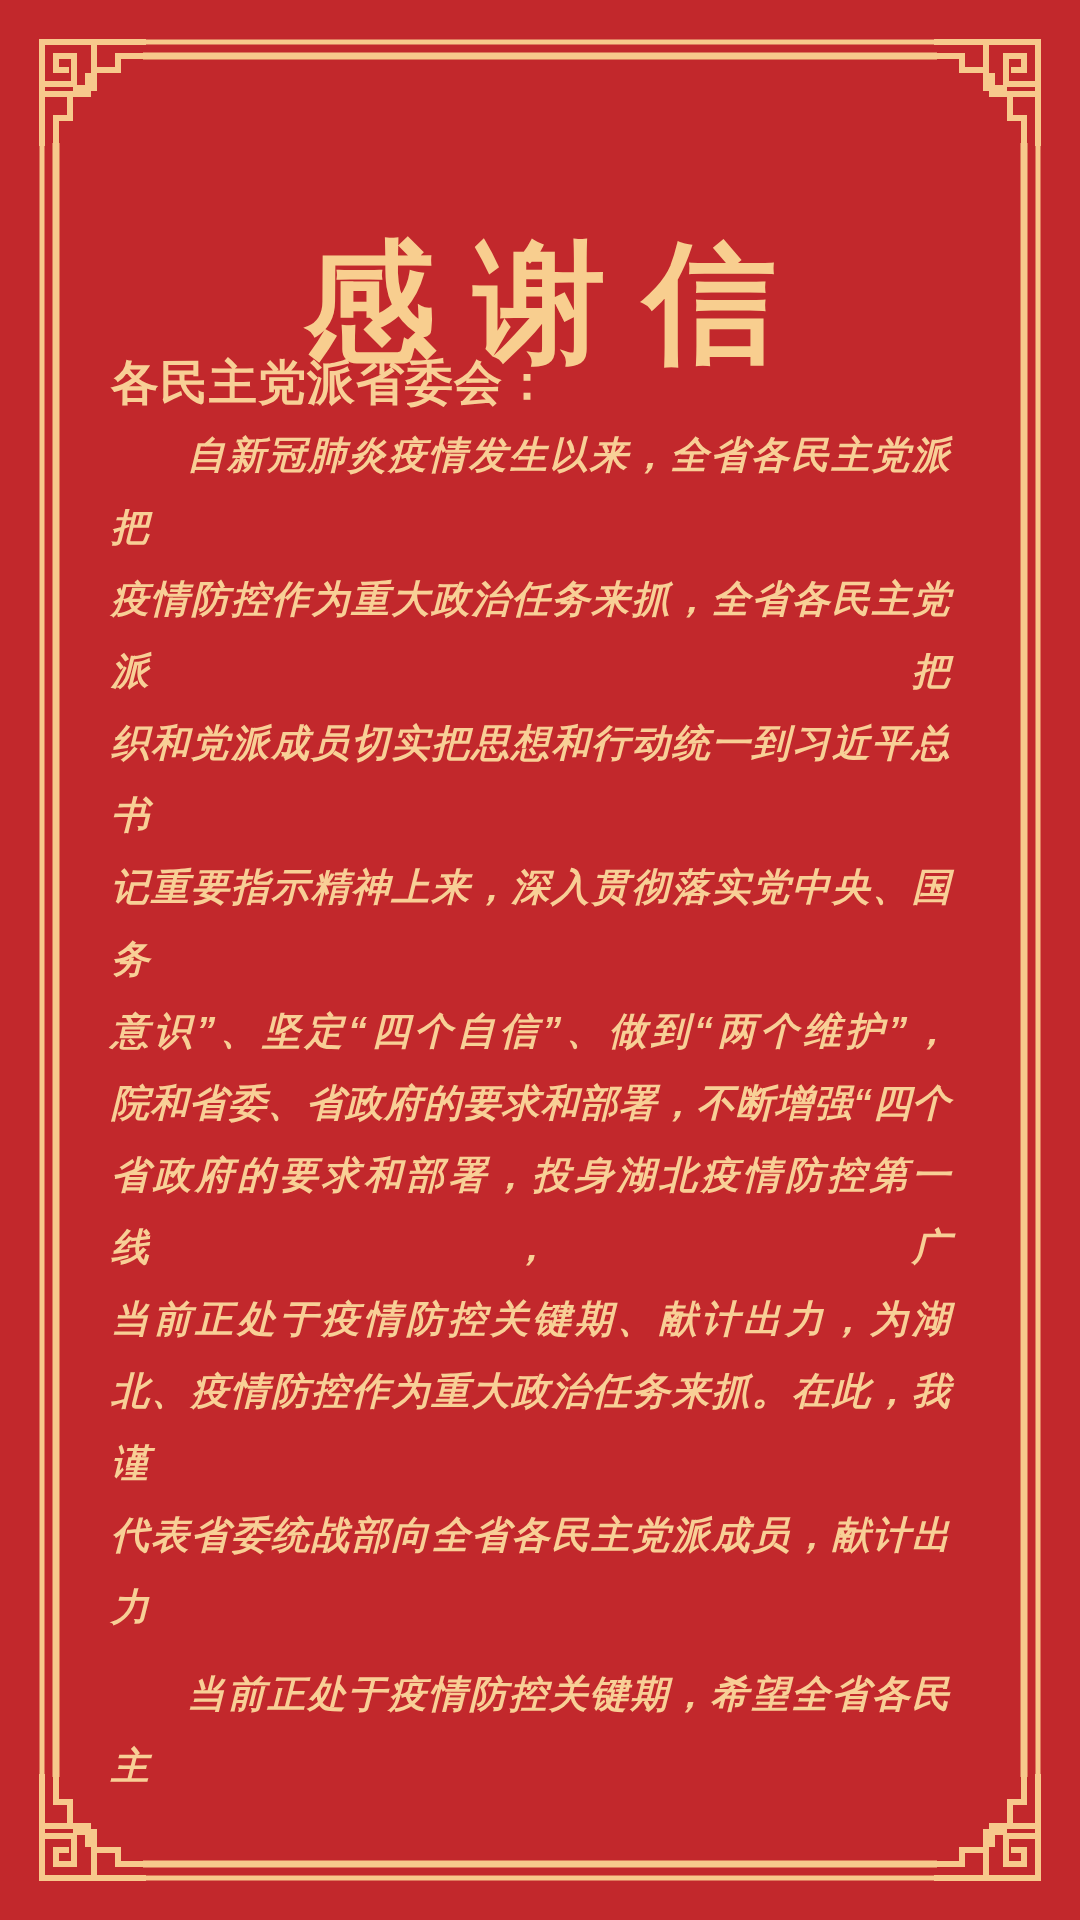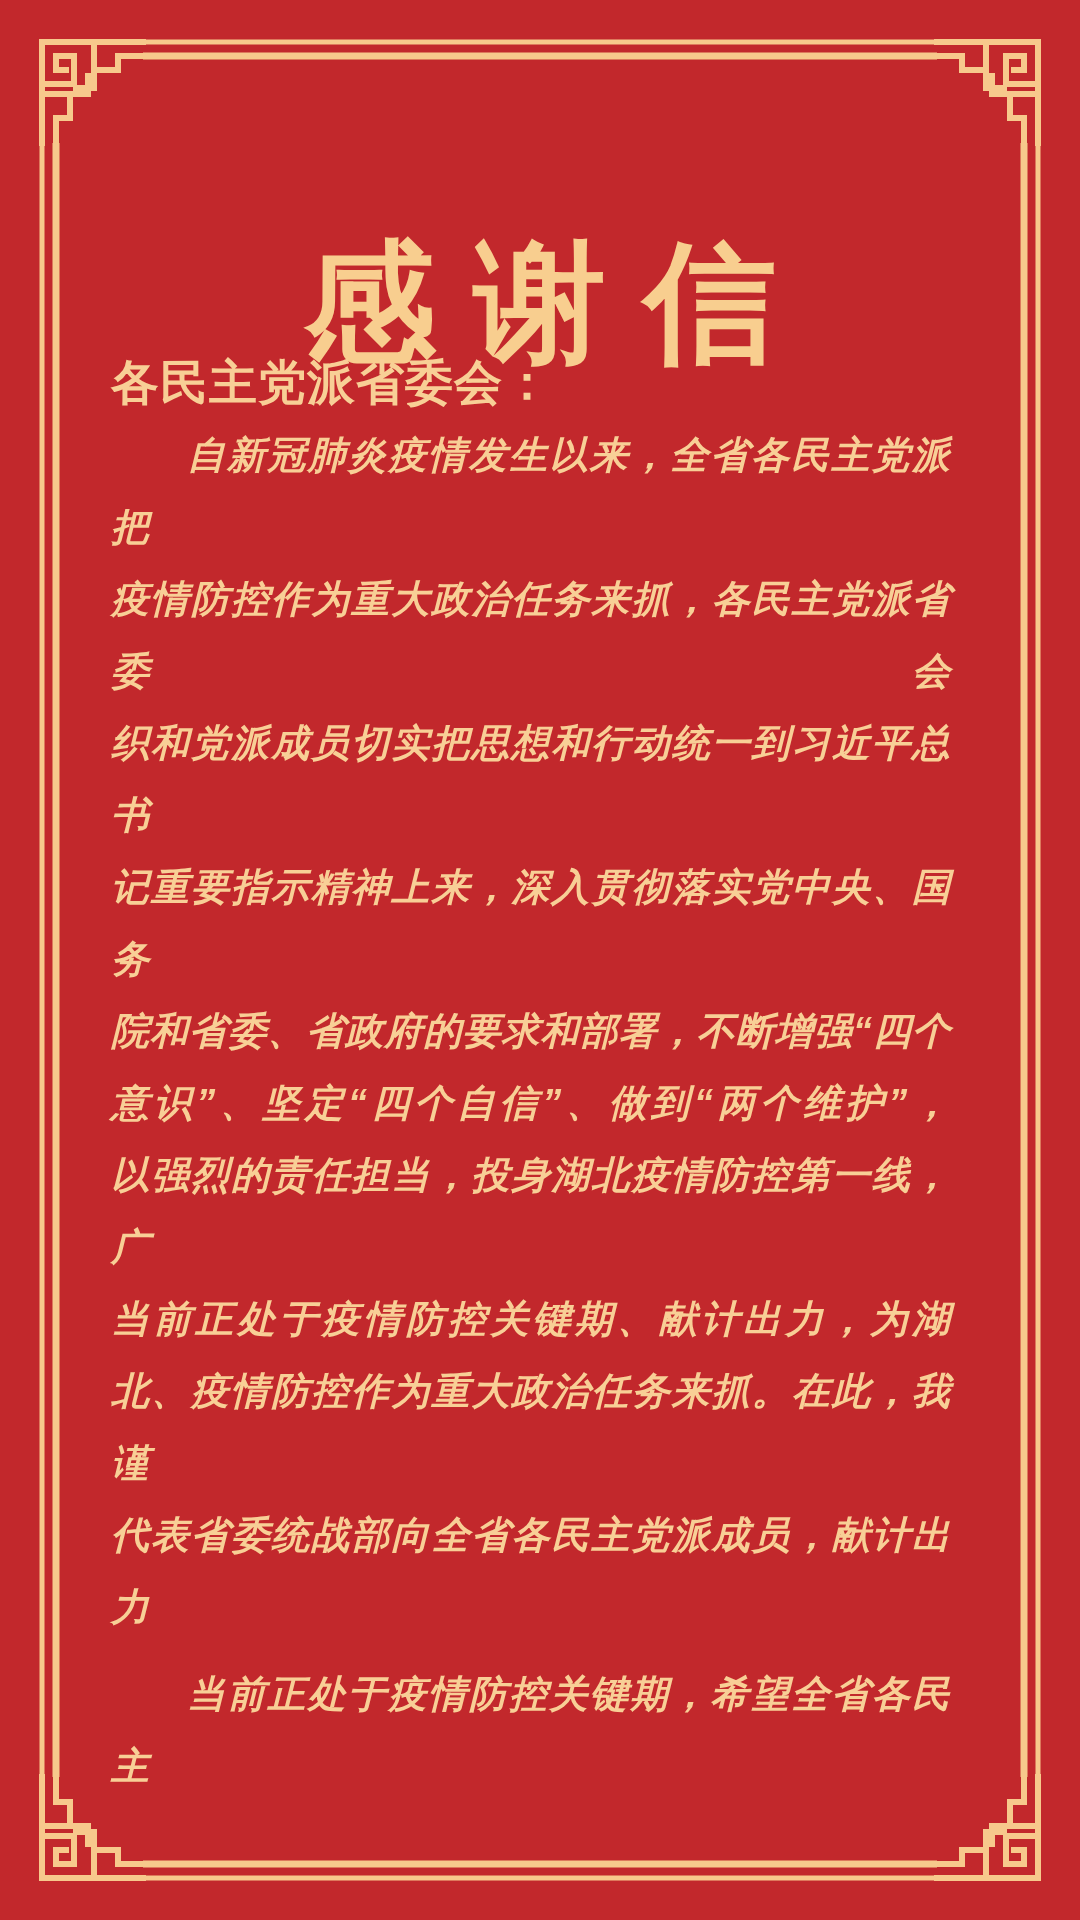--- a/index.html
+++ b/index.html
@@ -75,26 +75,26 @@
   </svg>
 
   <h1 class="title">感谢信</h1>
 
   <div class="content">
 
     <div class="salutation">各民主党派省委会：</div>
 
     <div class="para">
       <div class="line indent">自新冠肺炎疫情发生以来，全省各民主党派把</div>
-      <div class="line">疫情防控作为重大政治任务来抓，各民主党派省委会</div>
+      <div class="line">疫情防控作为重大政治任务来抓，全省各民主党派把</div>
       <div class="line">织和党派成员切实把思想和行动统一到习近平总书</div>
       <div class="line">记重要指示精神上来，深入贯彻落实党中央、国务</div>
+      <div class="line">意识”、坚定“四个自信”、做到“两个维护”，</div>
       <div class="line">院和省委、省政府的要求和部署，不断增强“四个</div>
-      <div class="line">意识”、坚定“四个自信”、做到“两个维护”，</div>
-      <div class="line">以强烈的责任担当，投身湖北疫情防控第一线，广</div>
+      <div class="line">省政府的要求和部署，投身湖北疫情防控第一线，广</div>
       <div class="line">当前正处于疫情防控关键期、献计出力，为湖</div>
       <div class="line">北、疫情防控作为重大政治任务来抓。在此，我谨</div>
       <div class="line">代表省委统战部向全省各民主党派成员，献计出力</div>
     </div>
 
     <div class="para para2">
       <div class="line indent">当前正处于疫情防控关键期，希望全省各民主</div>
 
     </div>
 

